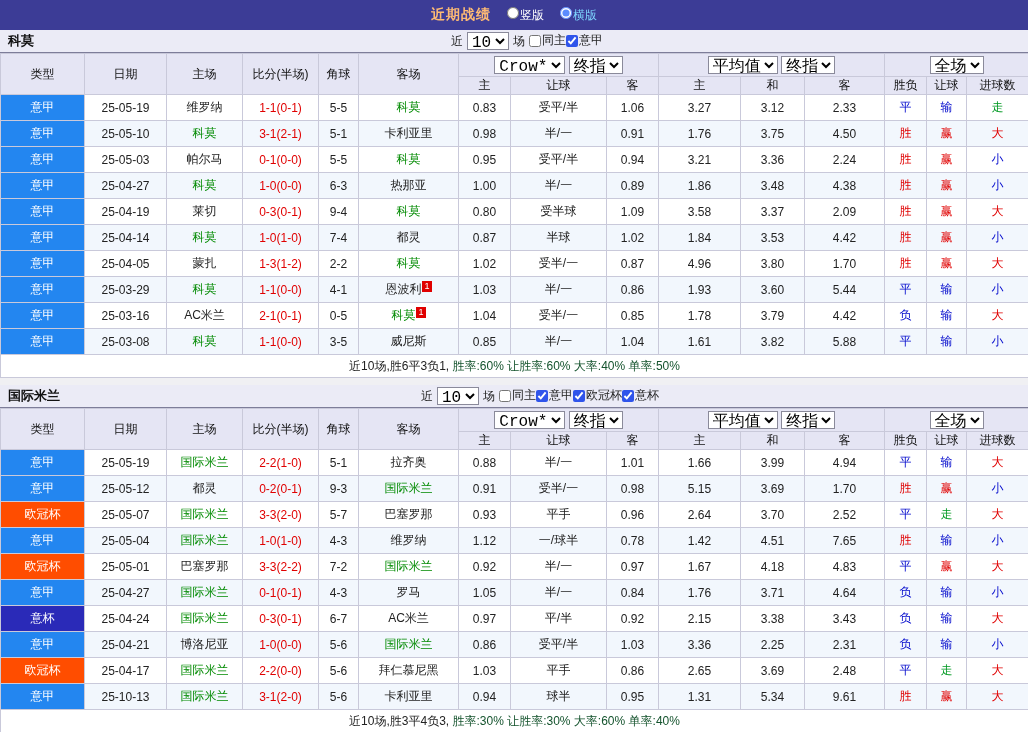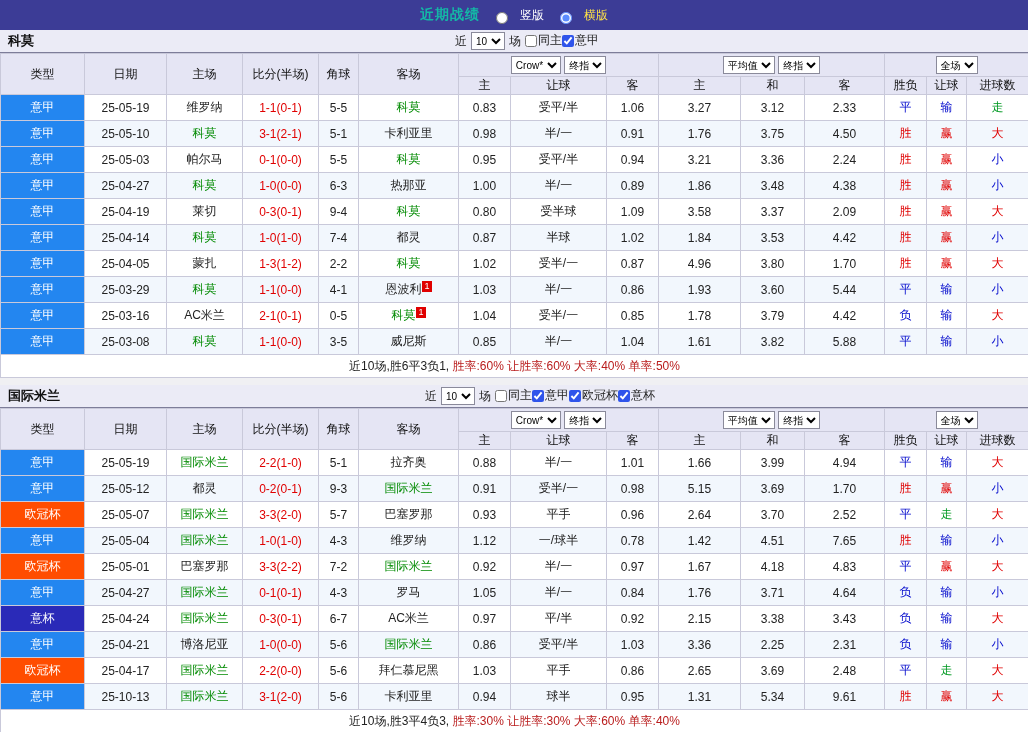--- a/index.html
+++ b/index.html
@@ -1,30 +1,30 @@
 <!DOCTYPE html>
 <html><head>
 <meta charset="utf-8">
 <style>
   * { margin:0; padding:0; box-sizing:border-box; }
   html,body { width:1028px; background:#f0f0f3; font-family:"Liberation Sans","DejaVu Sans",sans-serif; font-size:12px; color:#222; }
 
   .topbar { height:30px; background:#3c3c96; display:flex; align-items:center; justify-content:center; gap:16px; }
-  .topbar .title { color:#14b8a6; font-weight:bold; font-size:14px; letter-spacing:1px; }
-  .radio { display:inline-flex; align-items:flex-end; gap:12px; color:#fff; cursor:pointer; }
+  .topbar .title { color:#fdba74; font-weight:bold; font-size:14px; letter-spacing:1px; }
+  .radio { display:inline-flex; align-items:flex-start; gap:1px; color:#fff; cursor:pointer; }
   .radio input { accent-color:#5b8cff; width:12px; height:12px; }
-  .radio.r2 span { color:#fde047; }
+  .radio.r2 span { color:#7dd3fc; }
 
   .teambar { height:23px; background:#ebebf6; border-bottom:1px solid #7d7d99; display:flex; align-items:center; padding:0 8px; }
   .teamname { font-weight:bold; font-size:13px; color:#111; }
   .filters { flex:1; display:flex; align-items:center; justify-content:center; gap:4px; }
   .chk { display:inline-flex; align-items:center; gap:1px; cursor:pointer; }
   .chk input { accent-color:#2f54eb; width:12px; height:12px; }
 
-  select { font-size:10px; height:18px; border:1px solid #8a8a9a; background:#fff; font-family:Liberation Sans, sans-serif; }
+  select { font-size:16px; height:18px; border:1px solid #8a8a9a; background:#fff; font-family:Liberation Mono, monospace; }
 
   table { border-collapse:collapse; width:1028px; table-layout:fixed; background:#fff; }
   th, td { border:1px solid #c9c9da; text-align:center; overflow:hidden; white-space:nowrap; }
   thead th { background:#e5e5f4; font-weight:normal; color:#111; }
   tr.h1 th { height:23px; }
   tr.h2 th { height:18px; }
   tbody td { height:26px; }
   tbody tr:nth-child(even) td { background:#f2f7fd; }
   tbody tr:nth-child(even) td.t-blue,
   tbody tr:nth-child(even) td.t-red,
@@ -36,21 +36,21 @@
 
   td.team { cursor:pointer;margin-left:22px; }
   td.team.focal { color:#008a00; }
   td.score { color:#e00000; }
   .c-r { color:#e00000; }
   .c-b { color:#0008cc; }
   .c-g { color:#009922; }
   .sup { display:inline-block; background:#e00000; color:#fff; font-size:9px; line-height:11px; padding:0 2px; vertical-align:top; margin-left:1px; }
 
   tfoot td { height:23px; background:#fff; }
-  .red { color:#b91c1c; }
+  .red { color:#14532d; }
   .gap { height:7px; }
 </style>
 </head>
 <body>
 
 <div class="topbar">
   <span class="title">近期战绩</span>
   <label class="radio">
     <input type="radio" name="layout" style="">
     <span>竖版</span>

